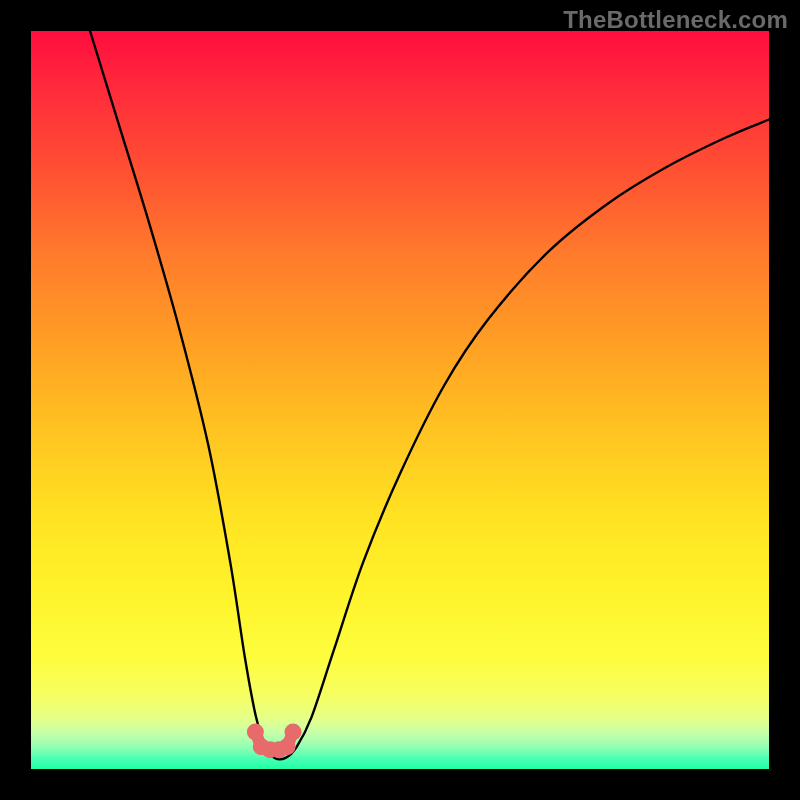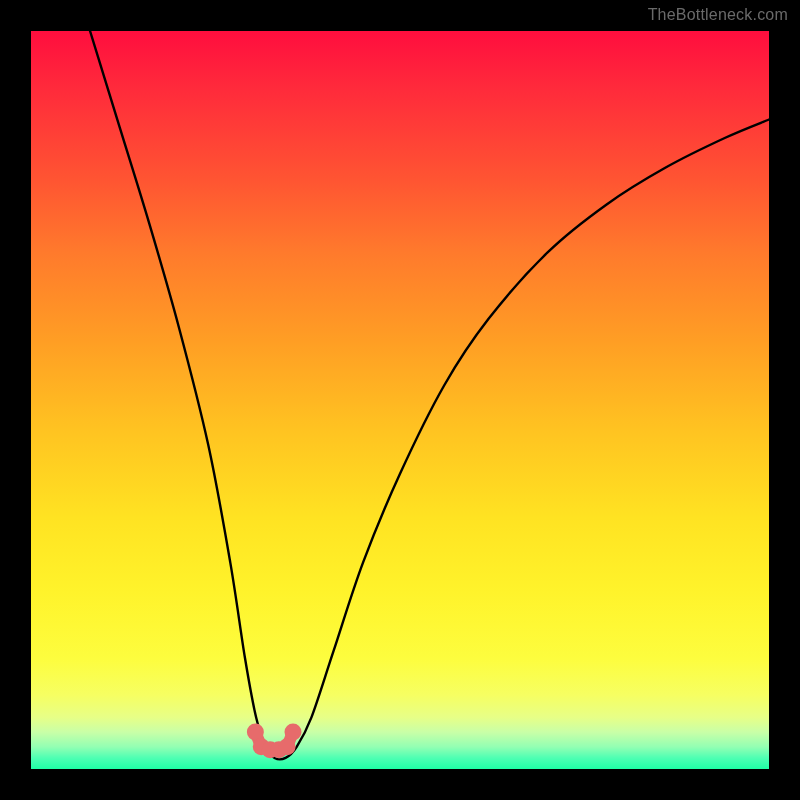--- a/index.html
+++ b/index.html
@@ -34,22 +34,22 @@
       #93ffb3 97%,
       #4effb3 98.5%,
       #1fffa5 100%
     );
   }
   .watermark {
     position: absolute;
     top: 6px;
     right: 12px;
     color: #6a6a6a;
-    font-size: 16px;
-    font-weight: 400;
+    font-size: 24px;
+    font-weight: 700;
     letter-spacing: 0.2px;
     user-select: none;
   }
   svg.curve {
     position: absolute;
     left: 0;
     top: 0;
     width: 738px;
     height: 738px;
   }

